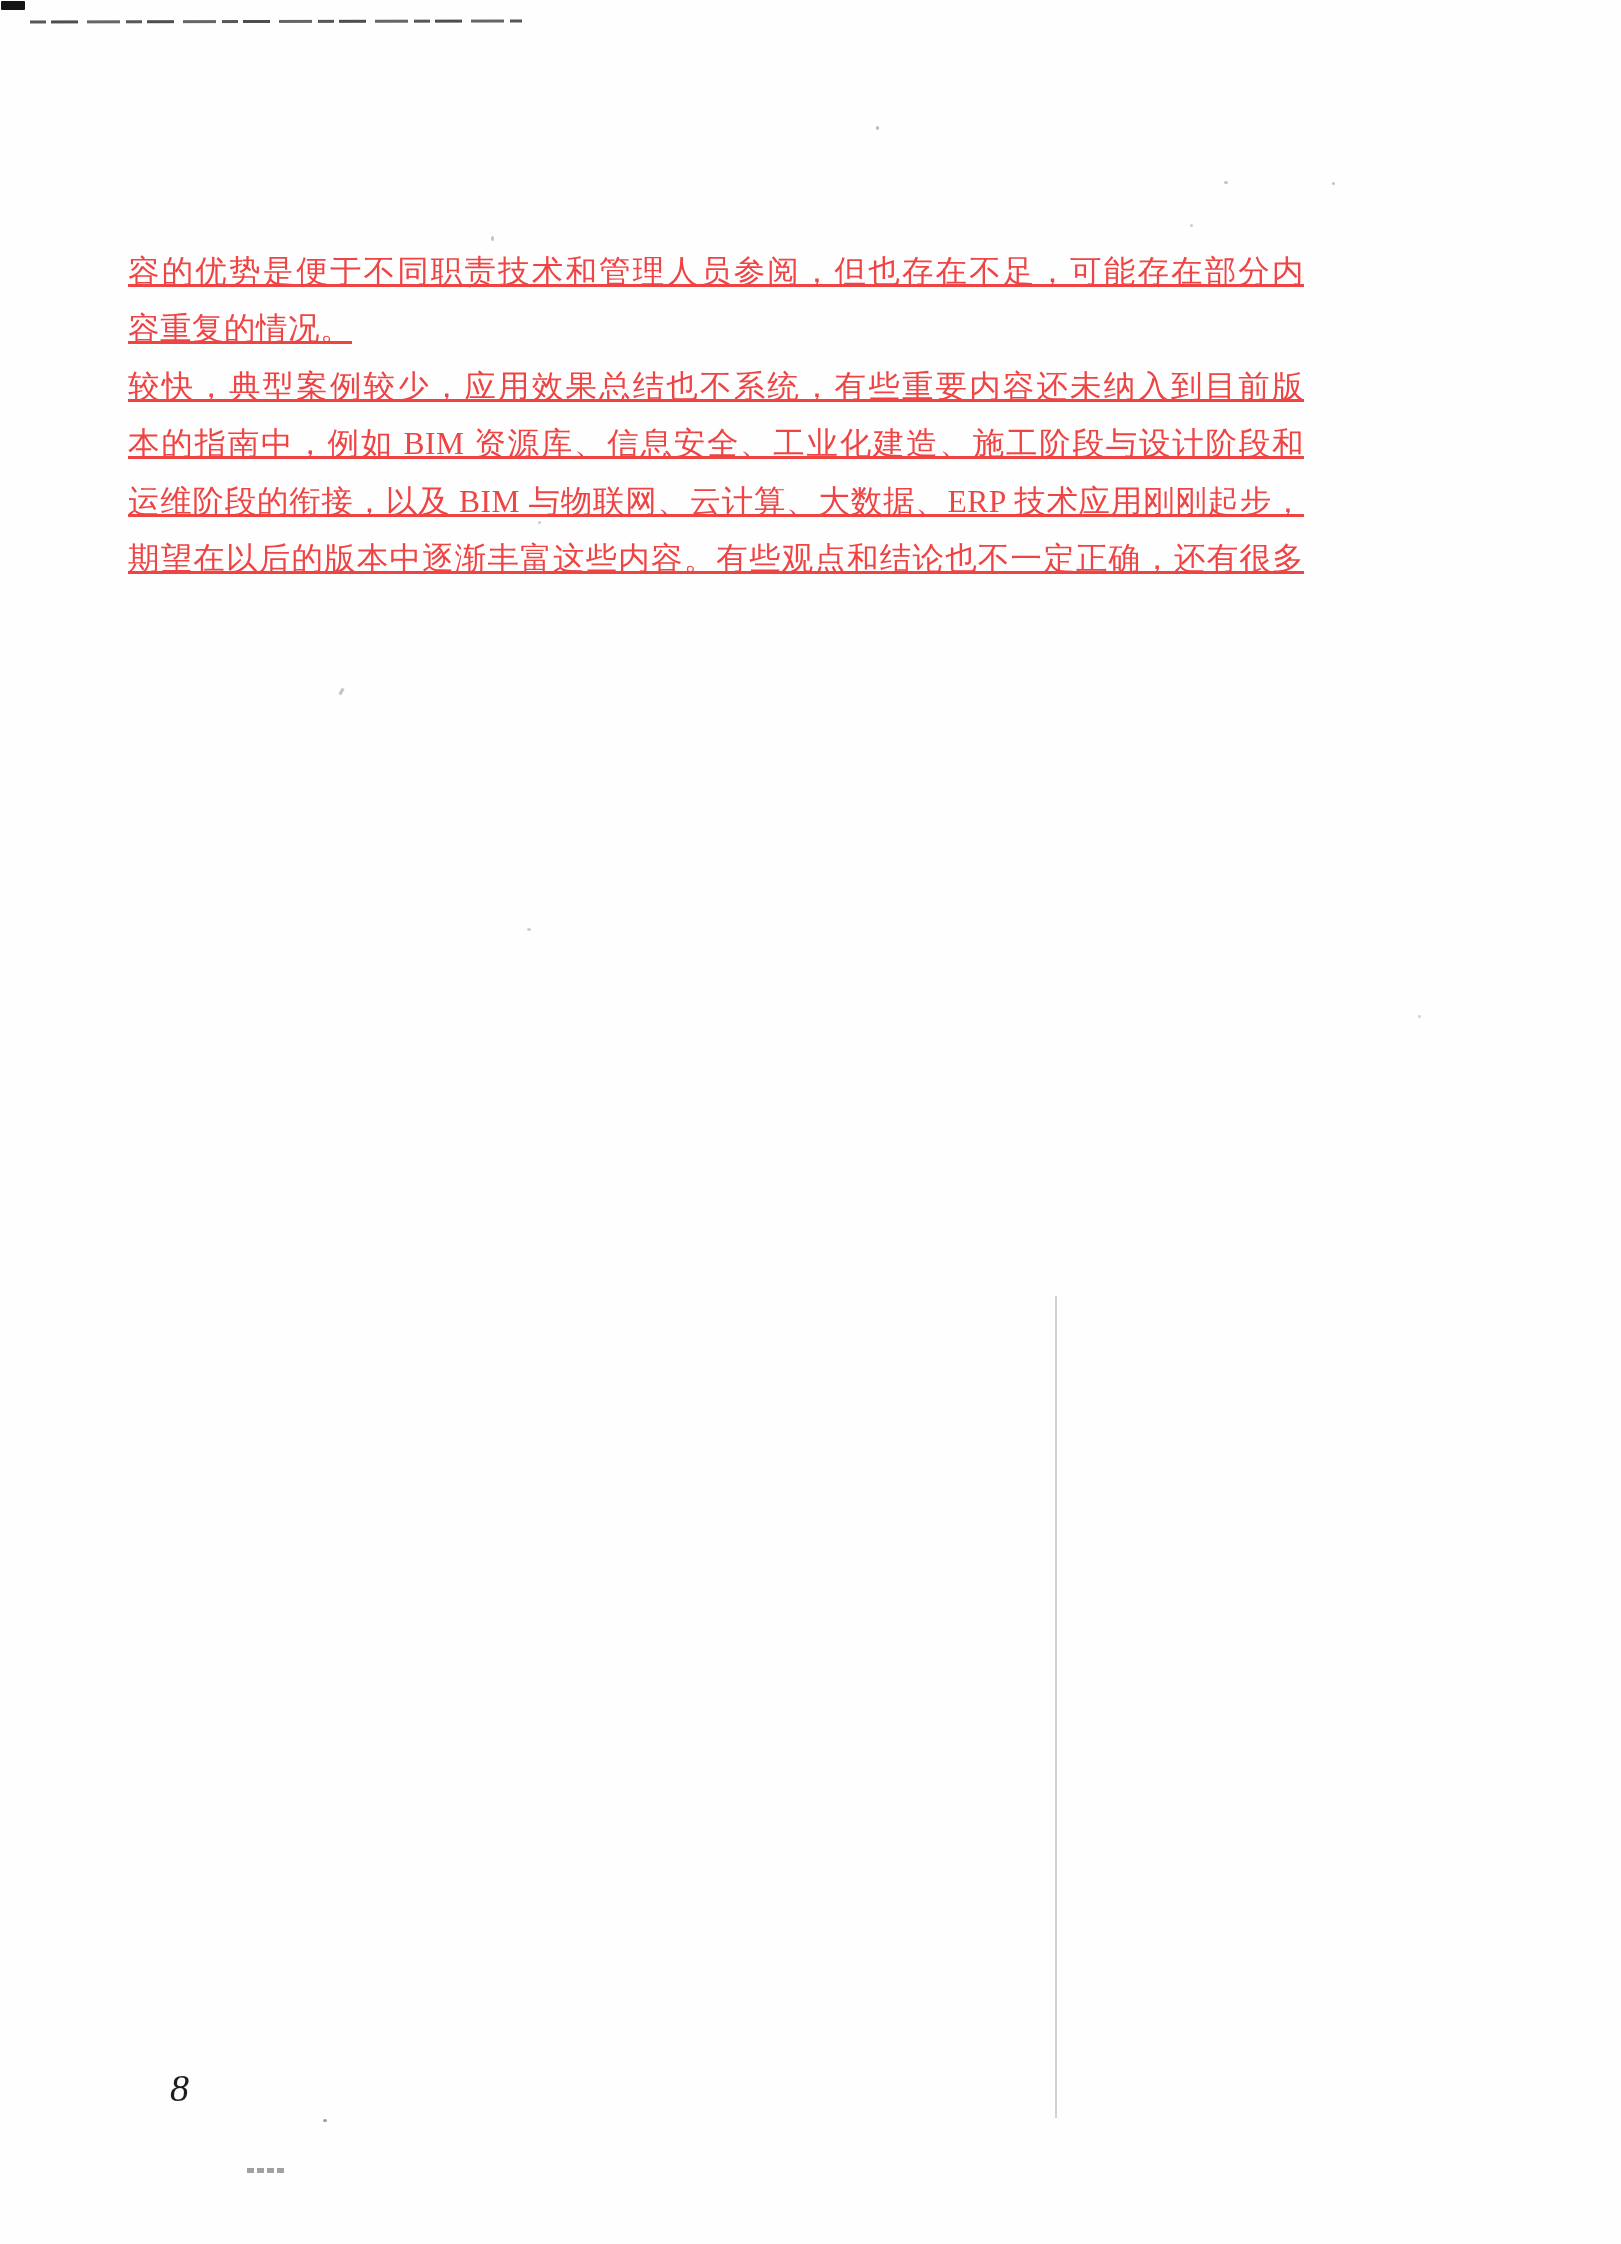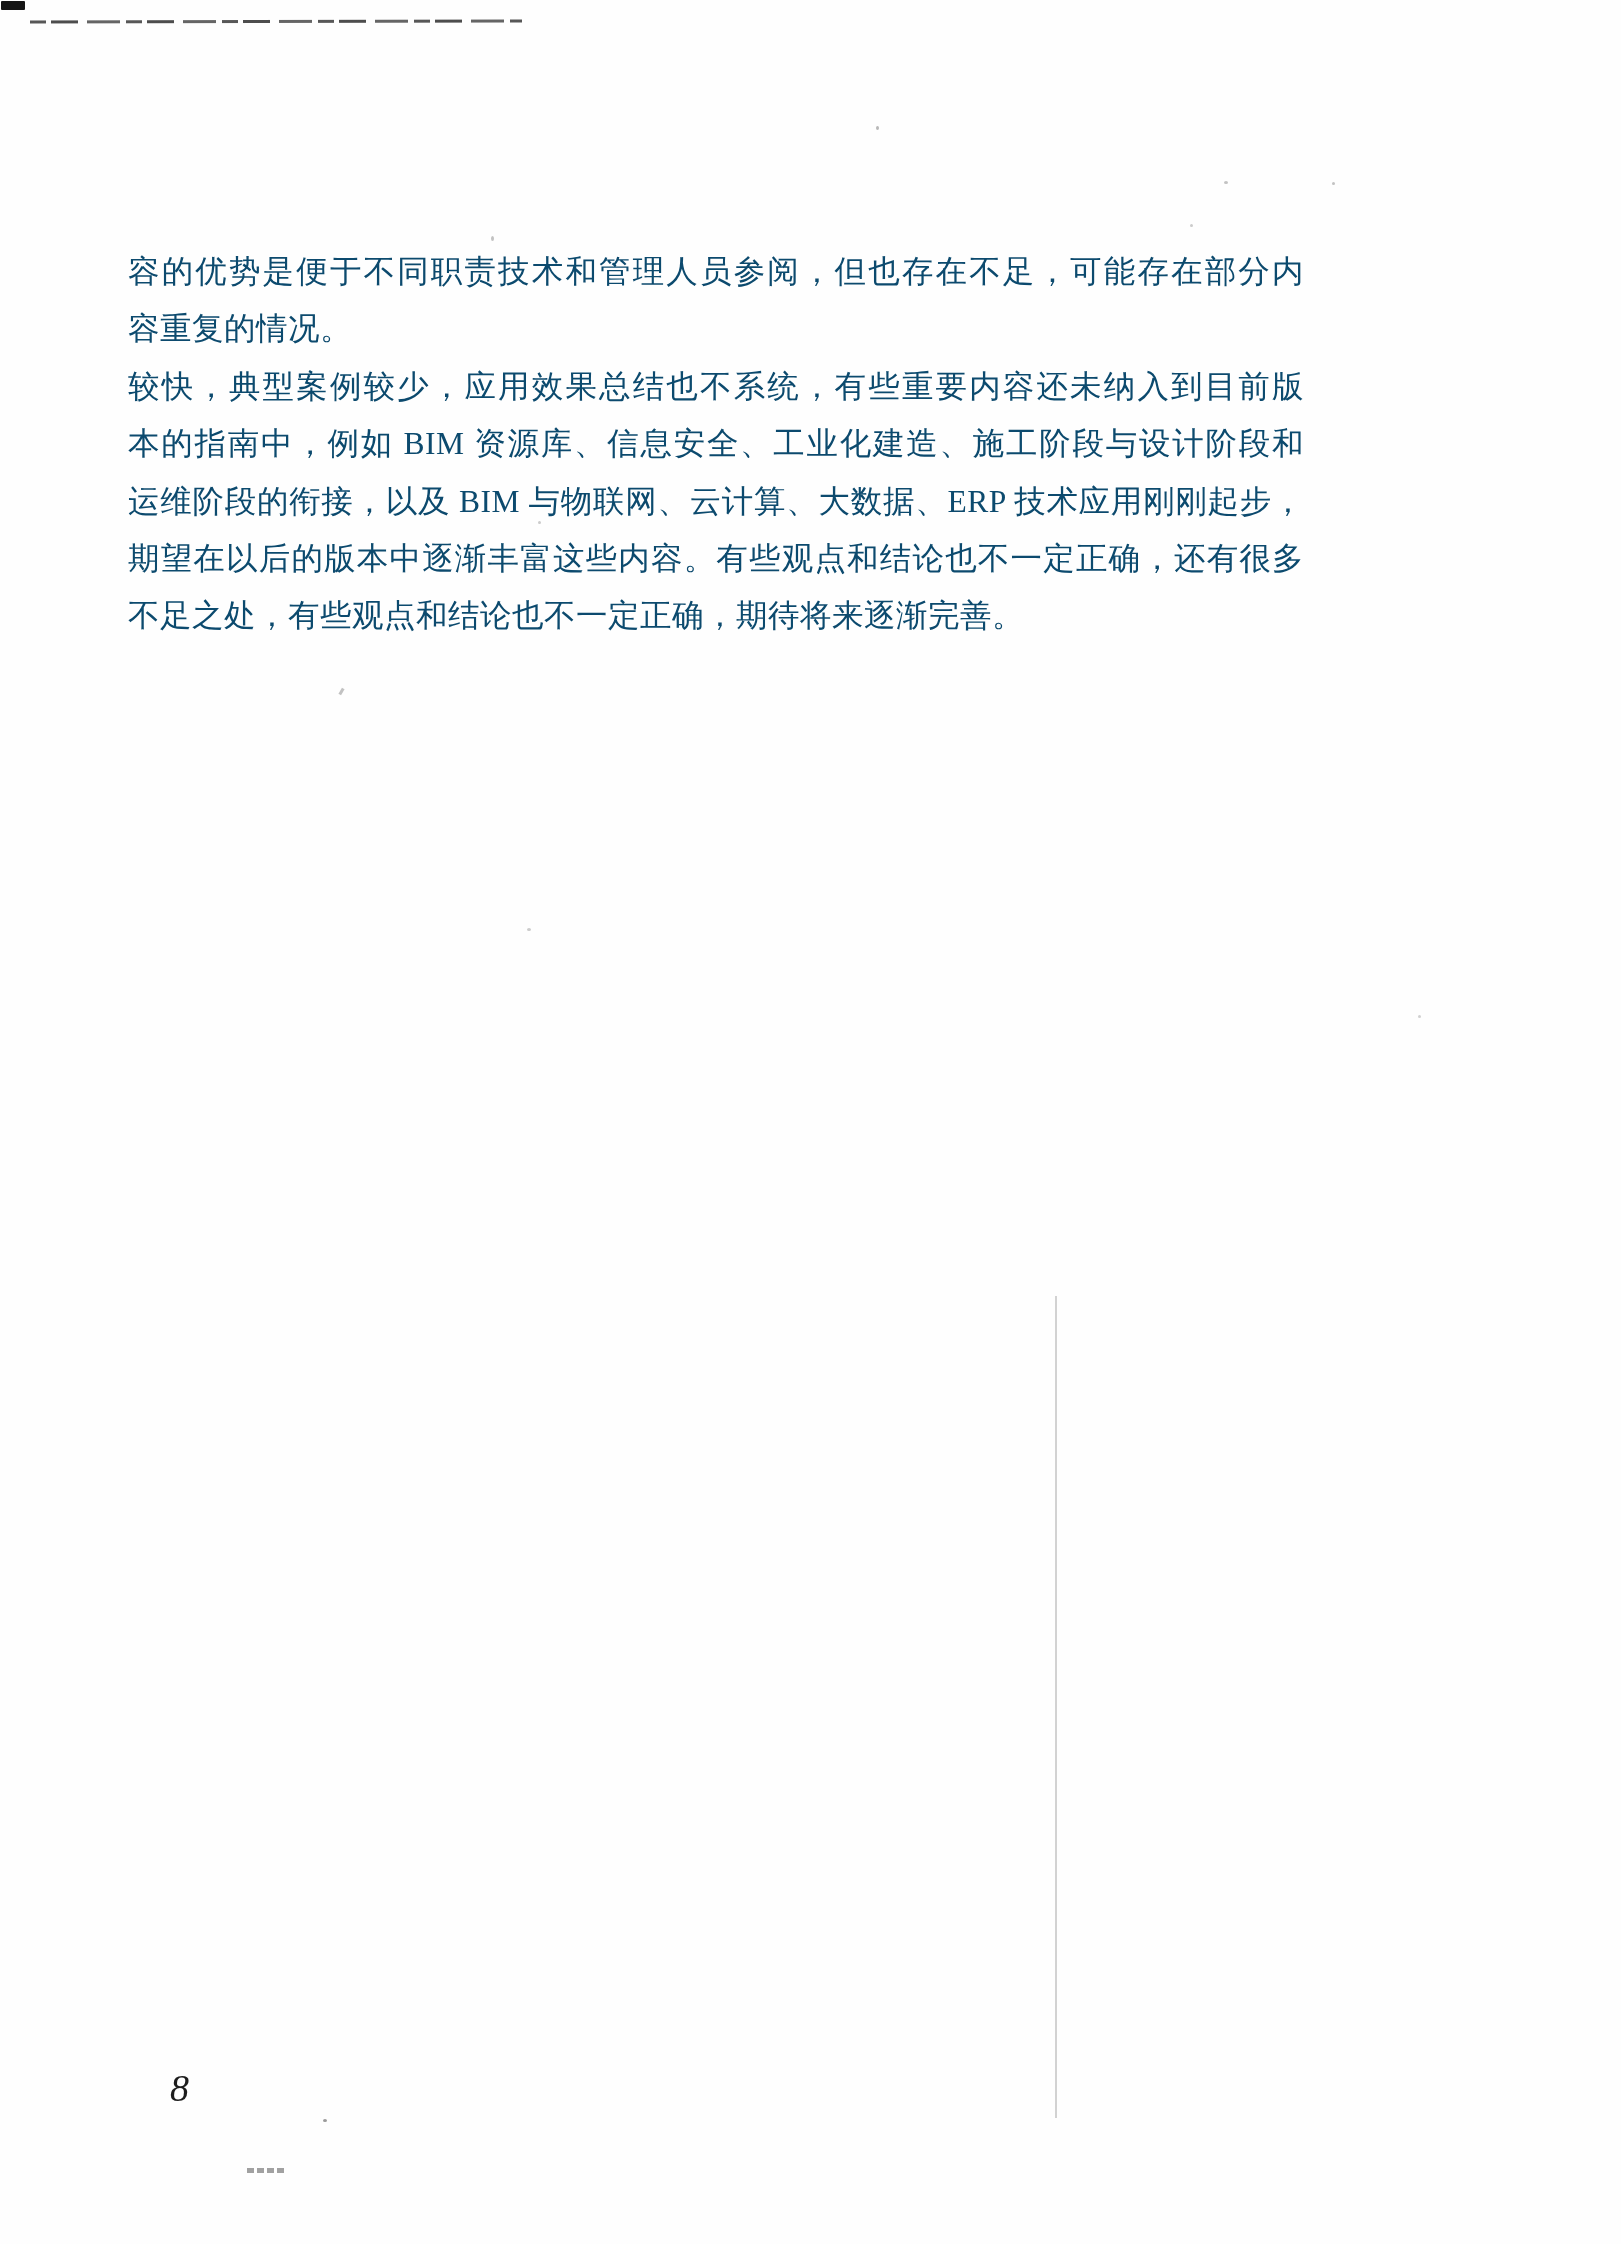--- a/index.html
+++ b/index.html
@@ -23,25 +23,26 @@
   .textblock {
     position: absolute;
     left: 128px;
     top: 243px;
     width: 1176px;
   }
   .line {
     font-size: 31.5px;
     line-height: 57.4px;
     height: 57.4px;
-    color: #0c4a6e;
+    color: #ef4444;
     text-align: justify;
     text-align-last: justify;
     overflow: hidden;
     letter-spacing: 0.5px;
+    text-decoration: underline;
   }
   .line.last {
     text-align: right;
     text-align-last: left;
   }
   .line.indent {
     padding-left: 50px;
   }
   
   .pagenum {
@@ -119,18 +120,17 @@
   <div class="speck" style="left:527px; top:928px; width:4px; height:3px; opacity:.5;"></div>
   <div class="speck" style="left:1418px; top:1015px; width:3px; height:3px; opacity:.45;"></div>
 
   <div class="textblock">
     <div class="line">容的优势是便于不同职责技术和管理人员参阅，但也存在不足，可能存在部分内</div>
     <div class="line last">容重复的情况。</div>
     <div class="line">较快，典型案例较少，应用效果总结也不系统，有些重要内容还未纳入到目前版</div>
     <div class="line">本的指南中，例如 BIM 资源库、信息安全、工业化建造、施工阶段与设计阶段和</div>
     <div class="line">运维阶段的衔接，以及 BIM 与物联网、云计算、大数据、ERP 技术应用刚刚起步，</div>
     <div class="line">期望在以后的版本中逐渐丰富这些内容。有些观点和结论也不一定正确，还有很多</div>
-    <div class="line last">不足之处，有些观点和结论也不一定正确，期待将来逐渐完善。</div>
   </div>
 
   <div class="pagenum">8</div>
 
 </div>
 
 </body></html>

